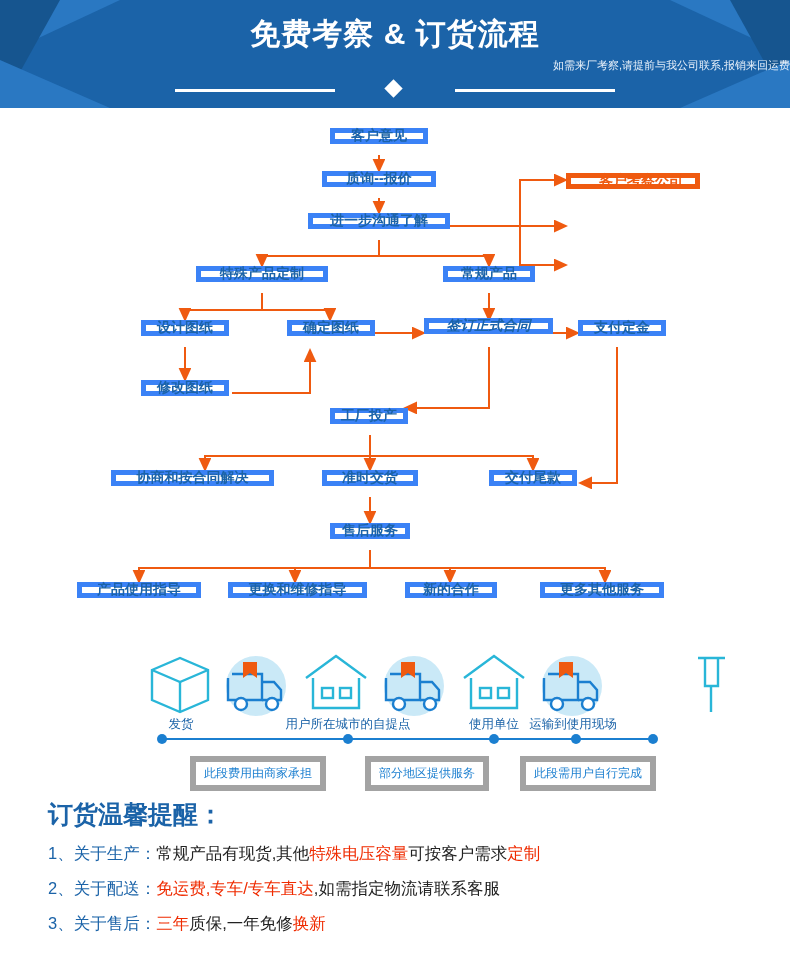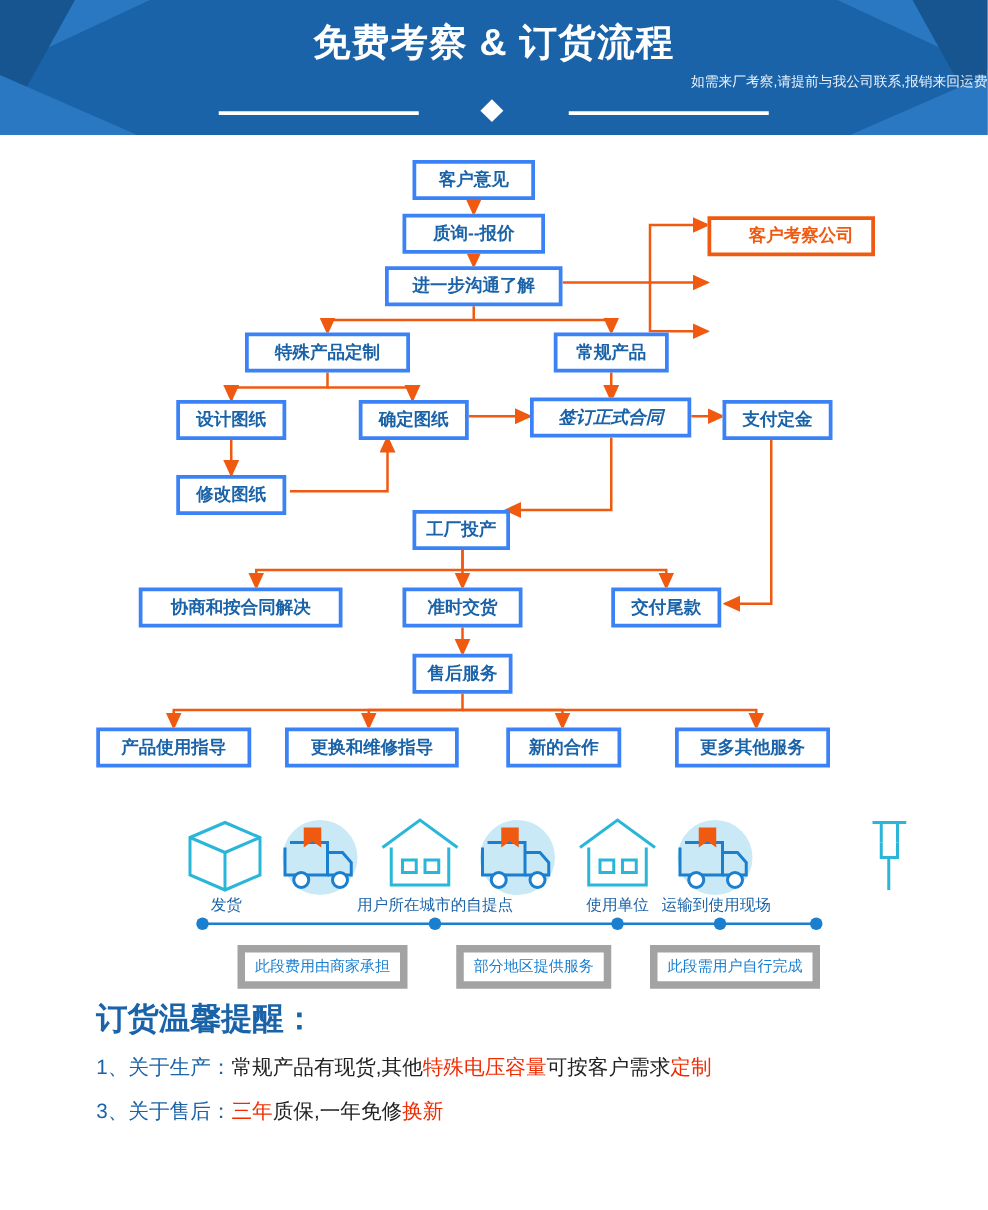--- a/index.html
+++ b/index.html
@@ -59,29 +59,29 @@
   .flow {
     position: absolute;
     top: 108px; left: 0;
     width: 790px; height: 520px;
   }
   .flow svg { position:absolute; top:0; left:0; }
 
   .node {
     position: absolute;
     background: #ffffff;
-    border: 3px solid #3b82f6;
+    border: 5px solid #3b82f6;
     color: #1b63a8;
     font-size: 14px;
     font-weight: bold;
     display: flex;
     align-items: center;
     justify-content: center;
     white-space: nowrap;
-    height: 32px;
+    height: 16px;
     z-index: 2;
   }
   .node.orange {
     border-color: #ef5a10;
     color: #ef5a10;
   }
 
   
   .delivery { position: absolute; top: 628px; left:0; width: 790px; height: 160px; }
   .dcap {
@@ -91,21 +91,21 @@
     position: absolute;
     border: 6px solid #a3a3a3;
     color: #1b7fd0;
     font-size: 12px;
     padding: 3px 8px;
     white-space: nowrap;
     background: #ffffff;
   }
 
   
-  .reminders { position:absolute; top: 798px; left: 0; width: 706px; padding-left: 29px; }
+  .reminders { position:absolute; top: 798px; left: 0; width: 706px; }
   .rm-title {
     color: #1b63a8; font-size: 25px; font-weight: bold; margin-left: 48px; margin-bottom: 12px;
   }
   .rm-row {
     margin-left: 48px; margin-bottom: 13px;
     font-size: 16.5px; color: #333;
     white-space: nowrap;
   }
   .rm-num { color: #1b63a8; }
   .rm-label { color: #1b63a8; }
@@ -294,17 +294,20 @@
   <div class="dbar-label" style="left:520px; top:128px;">此段需用户自行完成</div>
 </div>
 
 <div class="reminders">
   <div class="rm-title">订货温馨提醒：</div>
 
   <div class="rm-row">
     <span class="rm-num">1、</span><span class="rm-label">关于生产：</span><span class="rm-txt">常规产品有现货,其他</span><span class="rm-hl">特殊电压容量</span><span class="rm-txt">可按客户需求</span><span class="rm-hl">定制</span>
   </div>
 
+  <div class="rm-row">
+    <span class="rm-num">2、</span><span class="rm-label">关于配送：</span><span class="rm-txt"></span><span class="rm-hl">免运费,专车/专车直达</span><span class="rm-txt">,如需指定物流请联系客服</span>
+  </div>
 
   <div class="rm-row">
     <span class="rm-num">3、</span><span class="rm-label">关于售后：</span><span class="rm-hl">三年</span><span class="rm-txt">质保,一年免修</span><span class="rm-hl">换新</span>
   </div>
 </div>
 
 </body></html>

